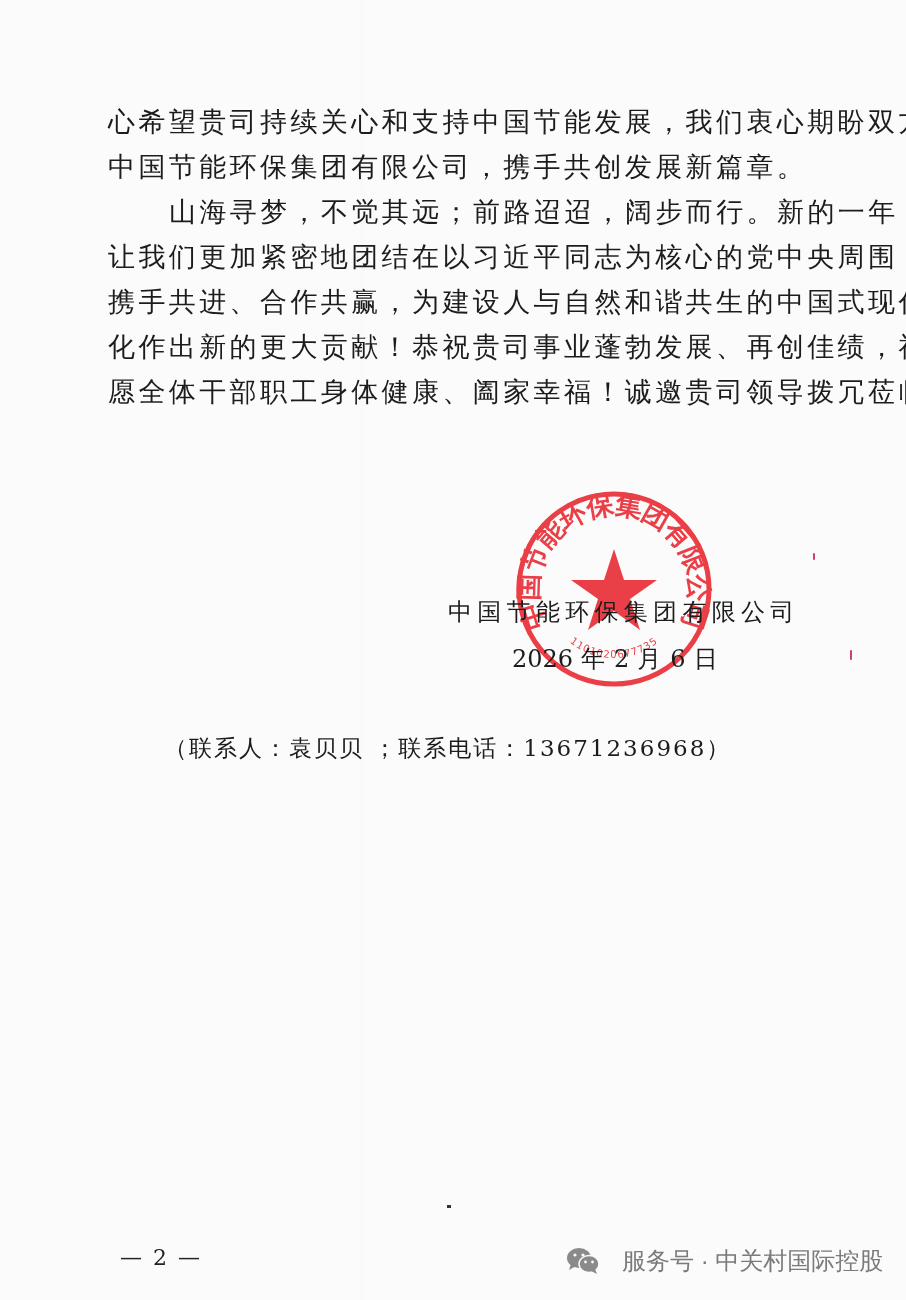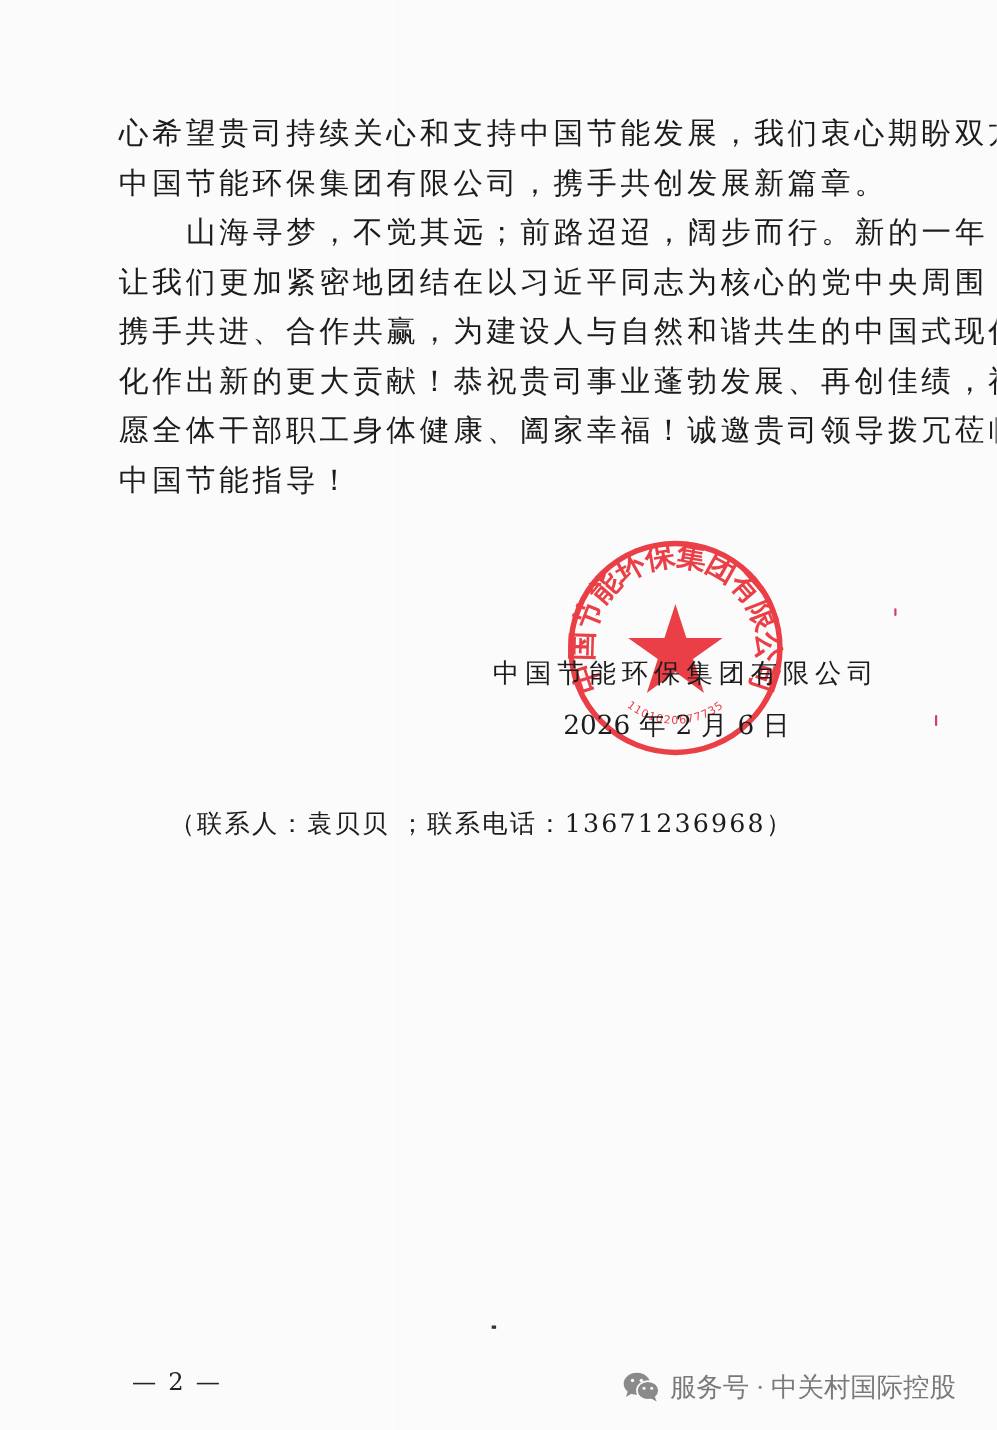--- a/index.html
+++ b/index.html
@@ -56,21 +56,21 @@
       font-size: 24px;
       letter-spacing: 1px;
       color: #1c1c1c;
       white-space: nowrap;
       z-index: 3;
     }
     .date .num { letter-spacing: 0; }
     .date .gap { display: inline-block; width: 8px; }
     .contact {
       position: absolute;
-      left: 154px;
+      left: 164px;
       top: 733px;
       font-size: 23px;
       letter-spacing: 2px;
       color: #1c1c1c;
       white-space: nowrap;
     }
     .seal {
       position: absolute;
       left: 514px;
       top: 489px;
@@ -101,42 +101,41 @@
       color: #222;
       letter-spacing: 2px;
       white-space: nowrap;
     }
     .watermark {
       position: absolute;
       left: 566px;
       top: 1245px;
       display: flex;
       align-items: center;
-      gap: 9px;
+      gap: 22px;
       color: #7a7a7a;
-      font-family: Liberation Serif, serif;
+      font-family: Liberation Sans, sans-serif;
       font-size: 24px;
       white-space: nowrap;
     }
     .watermark svg { display: block; }
   </style>
 </head>
 <body>
 
 <div class="page">
 
   <div class="body-text">
     <div class="line">心希望贵司持续关心和支持中国节能发展，我们衷心期盼双方</div>
     <div class="line">中国节能环保集团有限公司，携手共创发展新篇章。</div>
     <div class="line indent">山海寻梦，不觉其远；前路迢迢，阔步而行。新的一年，</div>
     <div class="line">让我们更加紧密地团结在以习近平同志为核心的党中央周围，</div>
     <div class="line">携手共进、合作共赢，为建设人与自然和谐共生的中国式现代</div>
     <div class="line">化作出新的更大贡献！恭祝贵司事业蓬勃发展、再创佳绩，祝</div>
     <div class="line">愿全体干部职工身体健康、阖家幸福！诚邀贵司领导拨冗莅临</div>
-    <div class="line">中国节能指导！</div>
   </div>
 
   <svg class="seal" viewBox="0 0 200 200" xmlns="http://www.w3.org/2000/svg">
     <defs>
       <path id="sealArc" d="M 36 142 A 76 76 0 1 1 164 142"></path>
       <path id="codeArc" d="M 52 150 A 70 70 0 0 0 148 150"></path>
     </defs>
     <circle cx="100" cy="100" r="95" fill="none" stroke="#e8262e" stroke-width="5"></circle>
     <text font-family="DejaVu Sans, Liberation Sans, sans-serif" font-size="27" font-weight="bold" fill="#e8262e">
       <textPath href="#sealArc" startOffset="50%" text-anchor="middle" letter-spacing="-1">中国节能环保集团有限公司</textPath>

